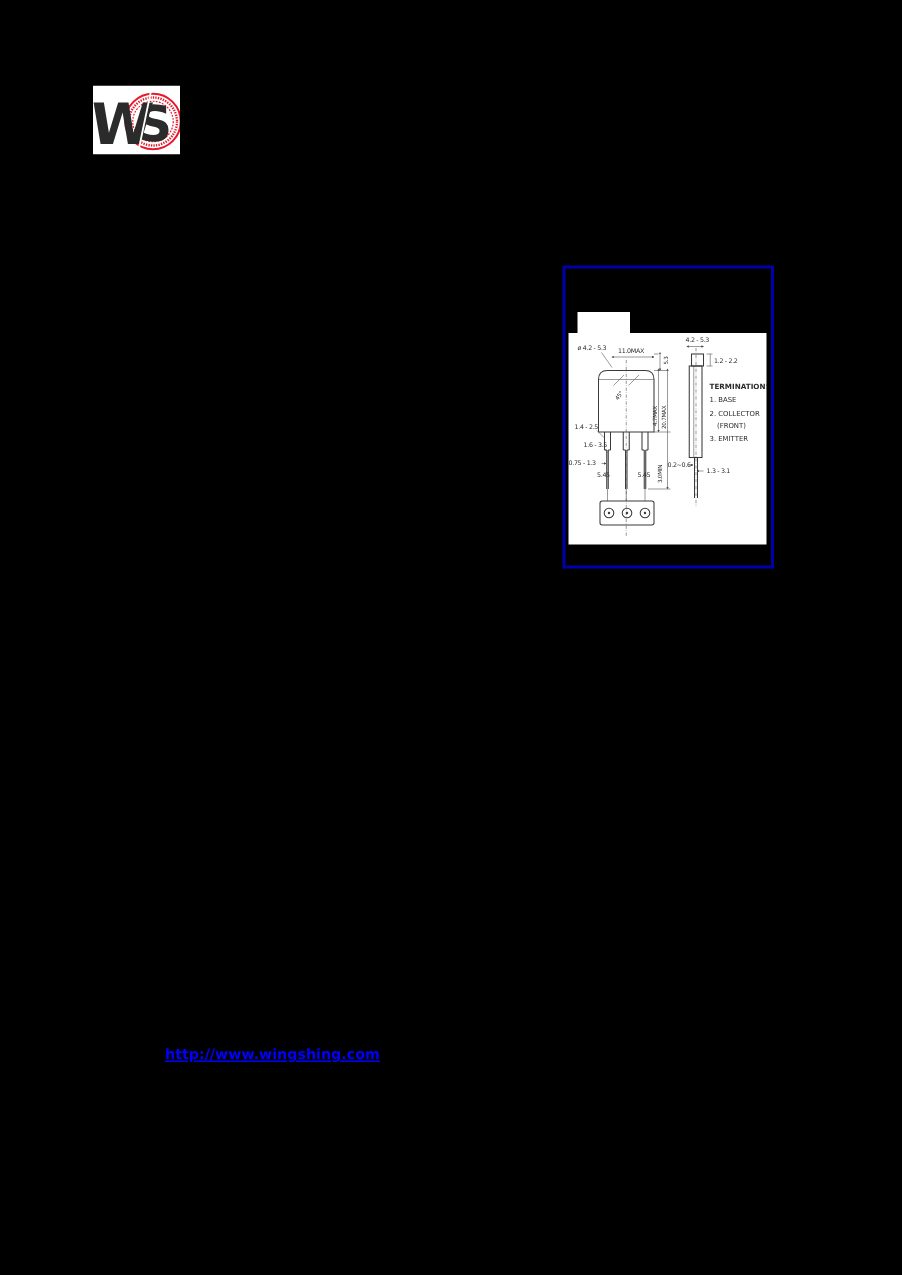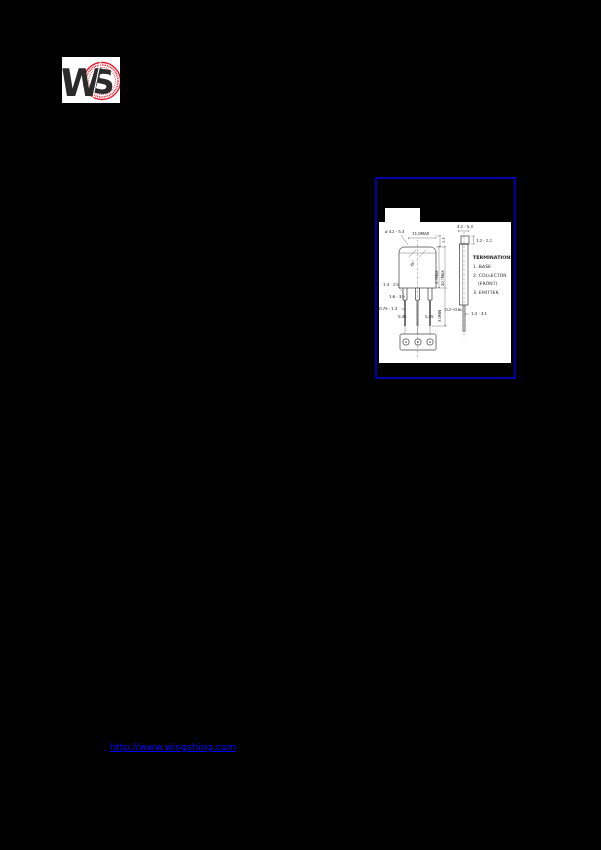--- a/index.html
+++ b/index.html
@@ -29,22 +29,22 @@
   .dim{font-size:4.2px;letter-spacing:-0.2px;}
   .dimv{font-size:3.8px;letter-spacing:-0.2px;}
   .term-title{font-size:4.8px;font-weight:bold;}
   .term-line{font-size:4.6px;}
   .ink{stroke:#3a3a3a;fill:none;stroke-width:0.7;}
   .thin{stroke:#555;fill:none;stroke-width:0.4;}
   .dash{stroke:#555;fill:none;stroke-width:0.4;stroke-dasharray:2.2 1 0.4 1;}
 
   
   .footer-link{
-    position:absolute;left:110px;top:741px;
-    font-size:9.5px;font-weight:normal;
+    position:absolute;left:110px;top:698px;
+    font-size:9.5px;font-weight:bold;
     color:#0000ff;text-decoration:underline;
     letter-spacing:0px;
   }
 </style>
 </head>
 <body>
 
 <div class="page">
 
   <div class="logo">

